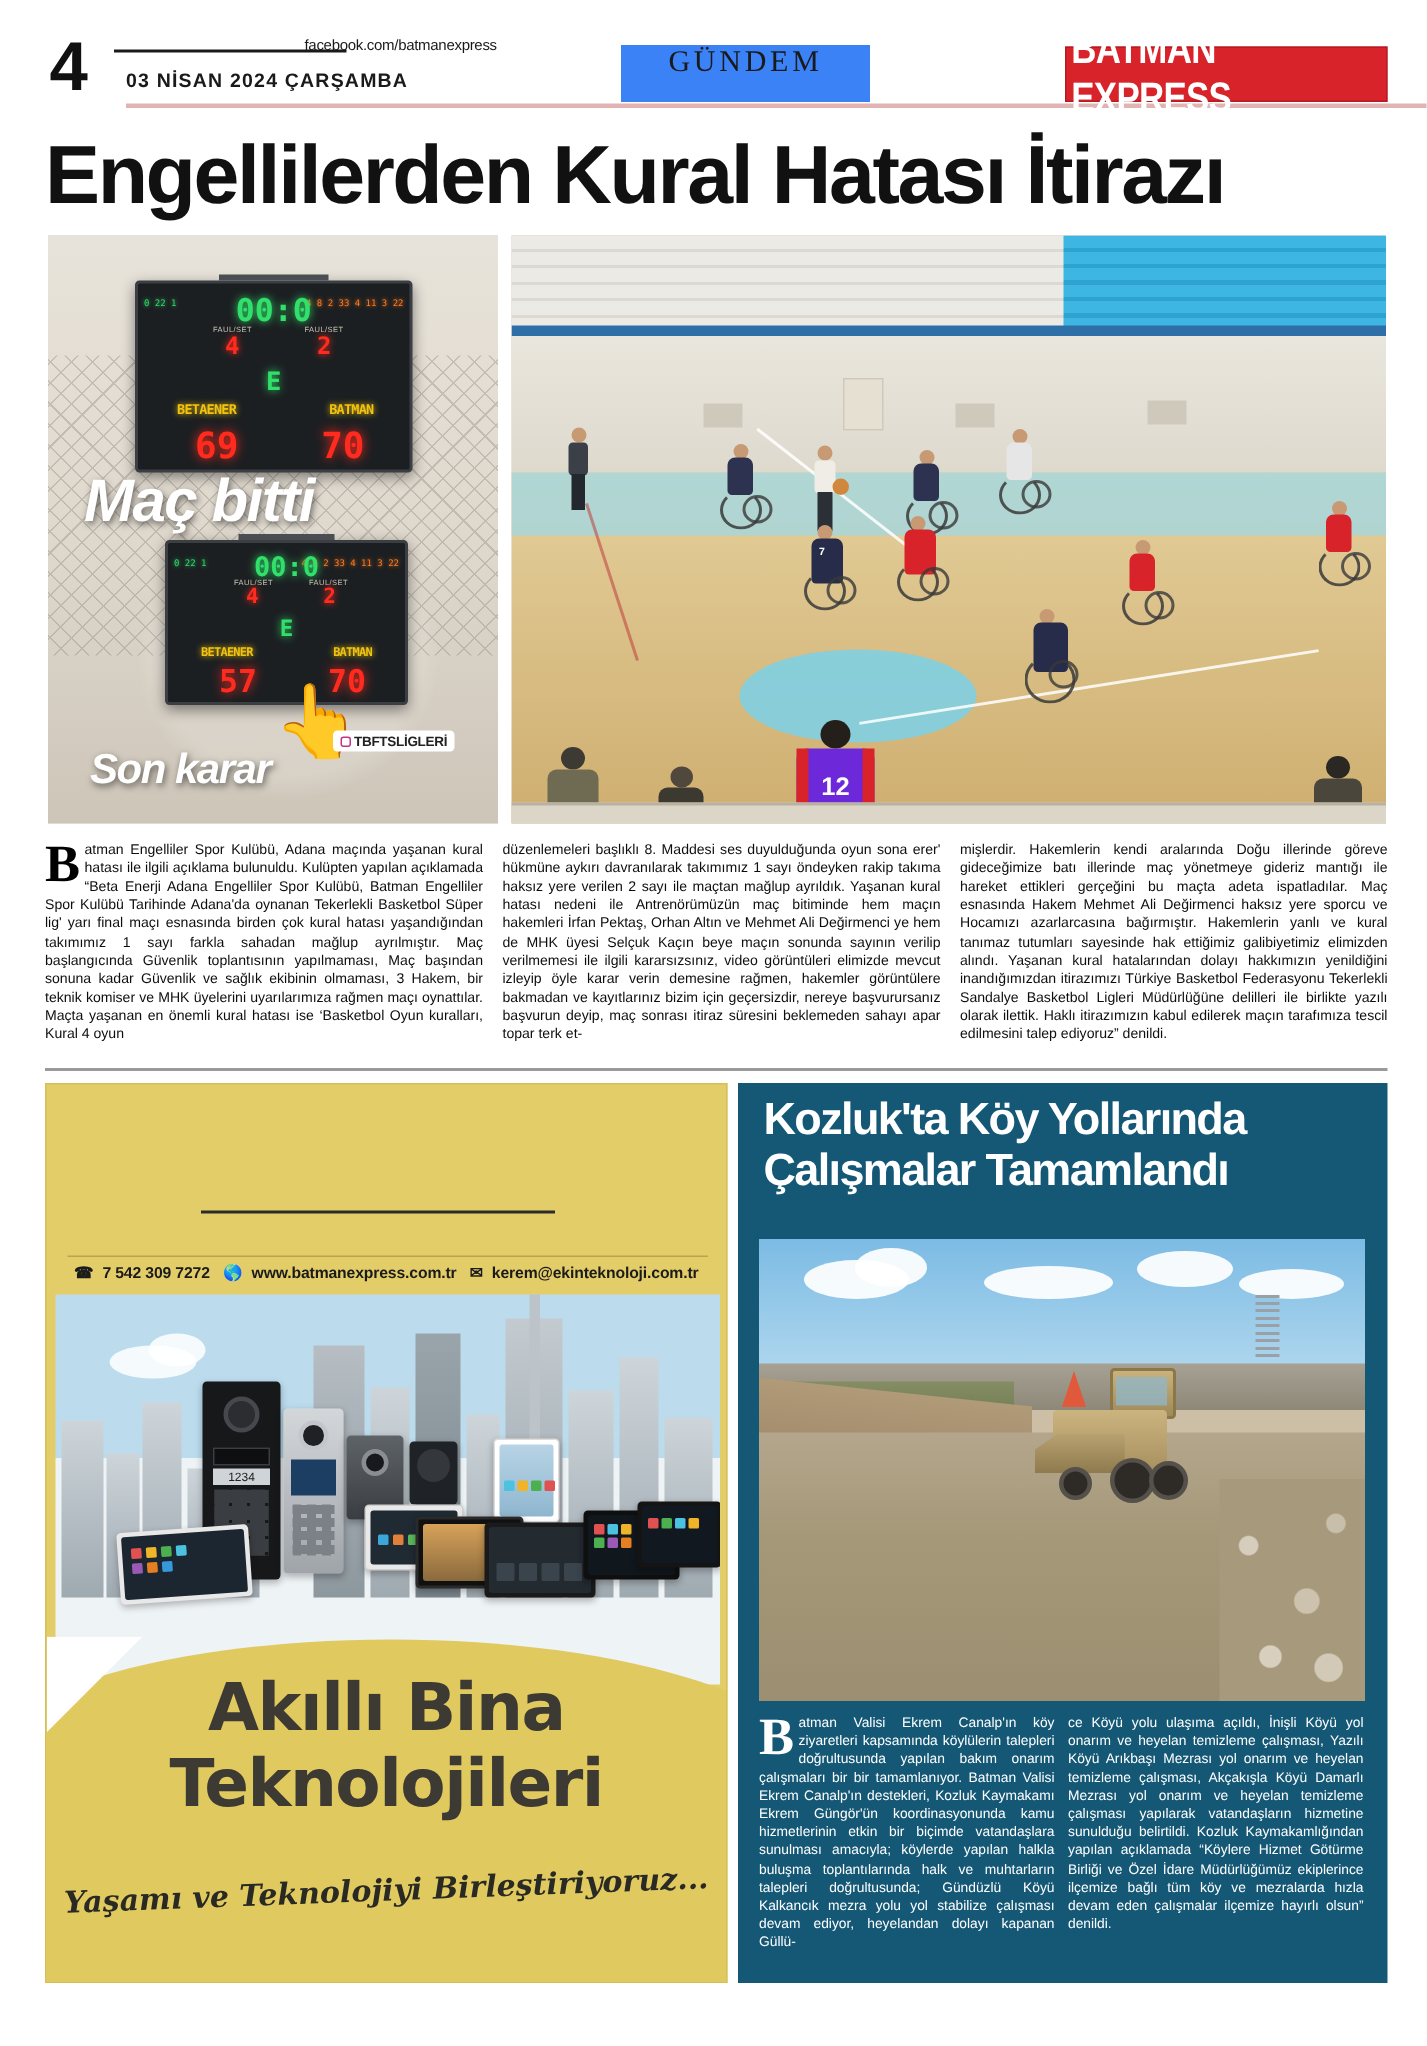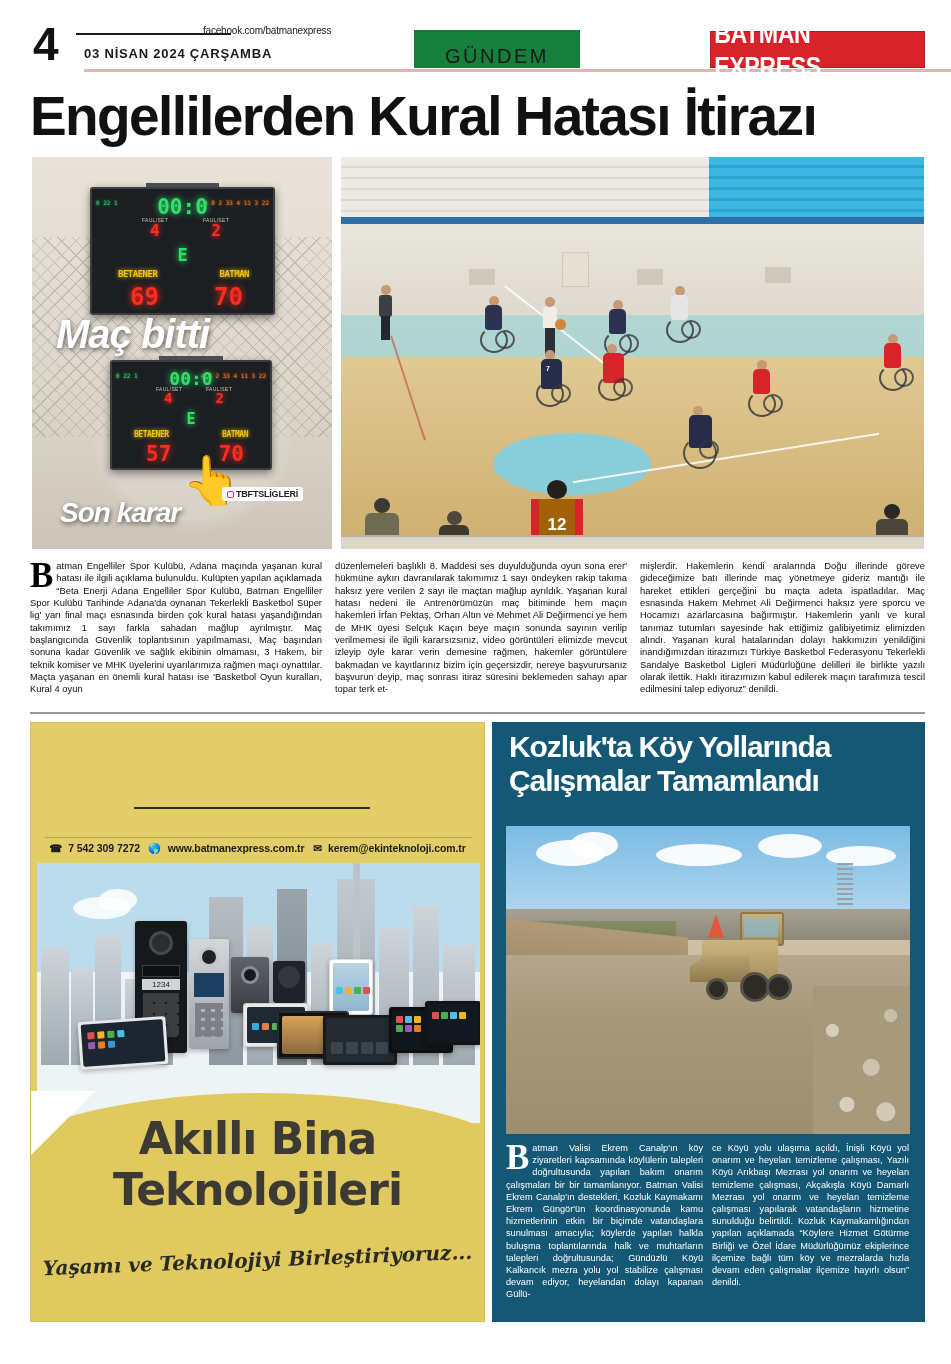--- a/index.html
+++ b/index.html
@@ -27,21 +27,21 @@
   }
   .hdr-date {
     position:absolute; left:84px; top:46px;
     font-size:13px; font-weight:600; color:#1a1a1a; letter-spacing:0.8px; white-space:nowrap;
   }
   .hdr-pinkline {
     position:absolute; left:84px; top:69px; width:1060px; height:3px; background:#e2b3b3;
   }
   .section-tab {
     position:absolute; left:414px; top:30px; width:166px; height:38px;
-    background:#15803d; display:flex; align-items:flex-end; justify-content:center;
+    background:#3b82f6; display:flex; align-items:flex-start; justify-content:center;font-family:Liberation Serif, serif;
   }
   .section-tab span {
     font-size:20px; letter-spacing:2.5px; color:#1a1a1a; font-weight:400;
   }
   .brand {
     position:absolute; right:26px; top:31px; width:215px; height:37px;
     background:#d8232a; display:flex; align-items:center; justify-content:center;
     border:1px solid #b51c22;
   }
   .brand span {
@@ -441,21 +441,21 @@
       <div class="bb-spec" style="left:24px; bottom:6px;">
         <div style="width:16px; height:15px; border-radius:50%; background:#3d3a33; margin:0 auto;"></div>
         <div style="width:34px; height:30px; background:#6f6a52; border-radius:6px 6px 0 0;"></div>
       </div>
       <div class="bb-spec" style="left:98px; bottom:2px;">
         <div style="width:15px; height:14px; border-radius:50%; background:#50483c; margin:0 auto;"></div>
         <div style="width:30px; height:22px; background:#3c3930; border-radius:6px 6px 0 0;"></div>
       </div>
       <div class="bb-spec" style="left:190px; bottom:4px;">
         <div style="width:20px; height:19px; border-radius:50%; background:#241f1b; margin:0 auto;"></div>
-        <div style="position:relative; width:52px; height:46px; background:#a16207; border-radius:7px 7px 0 0;">
+        <div style="position:relative; width:52px; height:46px; background:#6d28d9; border-radius:7px 7px 0 0;">
           <div style="position:absolute; left:0; top:0; width:8px; height:46px; background:#d8232a;"></div>
           <div style="position:absolute; right:0; top:0; width:8px; height:46px; background:#d8232a;"></div>
           <div style="position:absolute; left:0; top:16px; width:100%; text-align:center; color:#fff; font-size:17px; font-weight:700;">12</div>
         </div>
       </div>
       <div class="bb-spec" style="right:16px; bottom:4px;">
         <div style="width:16px; height:15px; border-radius:50%; background:#2b2722; margin:0 auto;"></div>
         <div style="width:32px; height:26px; background:#4a463c; border-radius:6px 6px 0 0;"></div>
       </div>
       <div class="bb-barrier"></div>

